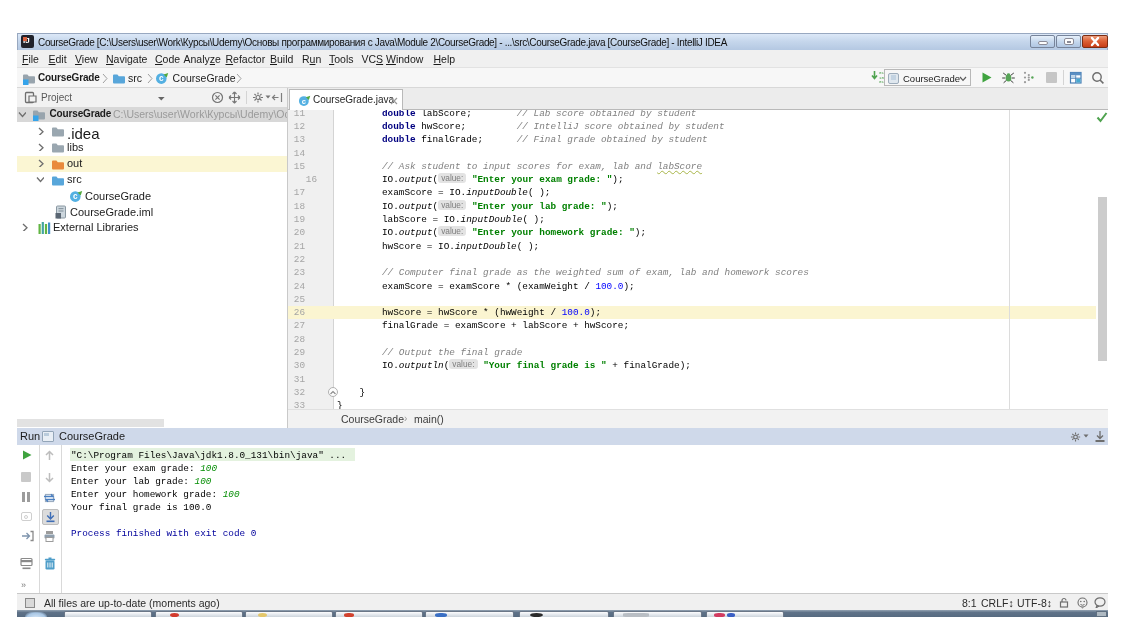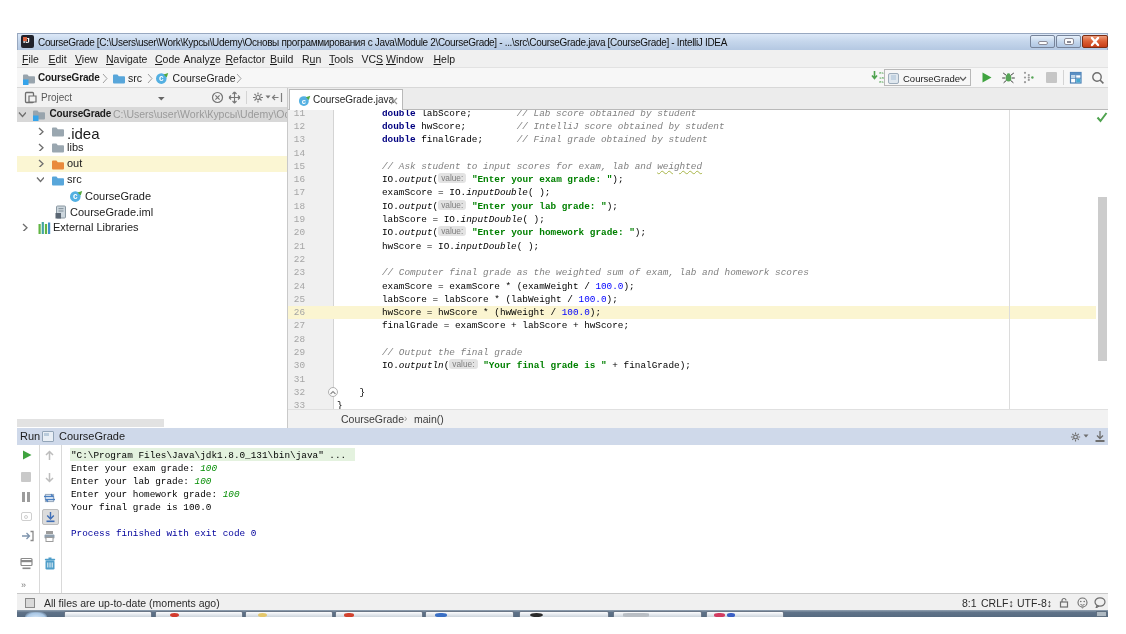--- a/index.html
+++ b/index.html
@@ -302,40 +302,39 @@
 <div id="curline"></div>
 <div id="marginguide"></div>
 <div class="lnum" style="top:-3.5px;">11</div>
 <div class="mono cline" style="top:-3.5px;">        <span class="kw">double</span> labScore;        <span class="cm">// Lab score obtained by student</span></div>
 <div class="lnum" style="top:9.8px;">12</div>
 <div class="mono cline" style="top:9.8px;">        <span class="kw">double</span> hwScore;         <span class="cm">// IntelliJ score obtained by student</span></div>
 <div class="lnum" style="top:23.1px;">13</div>
 <div class="mono cline" style="top:23.1px;">        <span class="kw">double</span> finalGrade;      <span class="cm">// Final grade obtained by student</span></div>
 <div class="lnum" style="top:36.5px;">14</div>
 <div class="lnum" style="top:49.8px;">15</div>
-<div class="mono cline" style="top:49.8px;">        <span class="cm">// Ask student to input scores for exam, lab and <span class="wavy">weighted</span></span></div>
-<div class="lnum" style="top:63.1px;">16</div>
+<div class="mono cline" style="top:49.8px;">        <span class="cm">// Ask student to input scores for exam, lab and <span class="wavy">labScore</span></span></div>
+<div class="lnum" style="top:63.1px;margin-left:12px;">16</div>
 <div class="mono cline" style="top:63.1px;">        IO.<span class="mt">output</span>(<span class="hint">value:</span> <span class="st">"Enter your exam grade: "</span>);</div>
 <div class="lnum" style="top:76.3px;">17</div>
 <div class="mono cline" style="top:76.3px;">        examScore = IO.<span class="mt">inputDouble</span>( );</div>
 <div class="lnum" style="top:89.7px;">18</div>
 <div class="mono cline" style="top:89.7px;">        IO.<span class="mt">output</span>(<span class="hint">value:</span> <span class="st">"Enter your lab grade: "</span>);</div>
 <div class="lnum" style="top:103.0px;">19</div>
 <div class="mono cline" style="top:103.0px;">        labScore = IO.<span class="mt">inputDouble</span>( );</div>
 <div class="lnum" style="top:116.2px;">20</div>
 <div class="mono cline" style="top:116.2px;">        IO.<span class="mt">output</span>(<span class="hint">value:</span> <span class="st">"Enter your homework grade: "</span>);</div>
 <div class="lnum" style="top:129.6px;">21</div>
 <div class="mono cline" style="top:129.6px;">        hwScore = IO.<span class="mt">inputDouble</span>( );</div>
 <div class="lnum" style="top:142.8px;">22</div>
 <div class="lnum" style="top:156.2px;">23</div>
 <div class="mono cline" style="top:156.2px;">        <span class="cm">// Computer final grade as the weighted sum of exam, lab and homework scores</span></div>
 <div class="lnum" style="top:169.5px;">24</div>
 <div class="mono cline" style="top:169.5px;">        examScore = examScore * (examWeight / <span class="nm">100.0</span>);</div>
 <div class="lnum" style="top:182.8px;">25</div>
-<div class="mono cline" style="top:182.8px;">        labScore = labScore * (labWeight / <span class="nm">100.0</span>);</div>
 <div class="lnum" style="top:196.1px;">26</div>
 <div class="mono cline" style="top:196.1px;">        hwScore = hwScore * (hwWeight / <span class="nm">100.0</span>);</div>
 <div class="lnum" style="top:209.3px;">27</div>
 <div class="mono cline" style="top:209.3px;">        finalGrade = examScore + labScore + hwScore;</div>
 <div class="lnum" style="top:222.7px;">28</div>
 <div class="lnum" style="top:236.0px;">29</div>
 <div class="mono cline" style="top:236.0px;">        <span class="cm">// Output the final grade</span></div>
 <div class="lnum" style="top:249.2px;">30</div>
 <div class="mono cline" style="top:249.2px;">        IO.<span class="mt">outputln</span>(<span class="hint">value:</span> <span class="st">"Your final grade is "</span> + finalGrade);</div>
 <div class="lnum" style="top:262.6px;">31</div>

